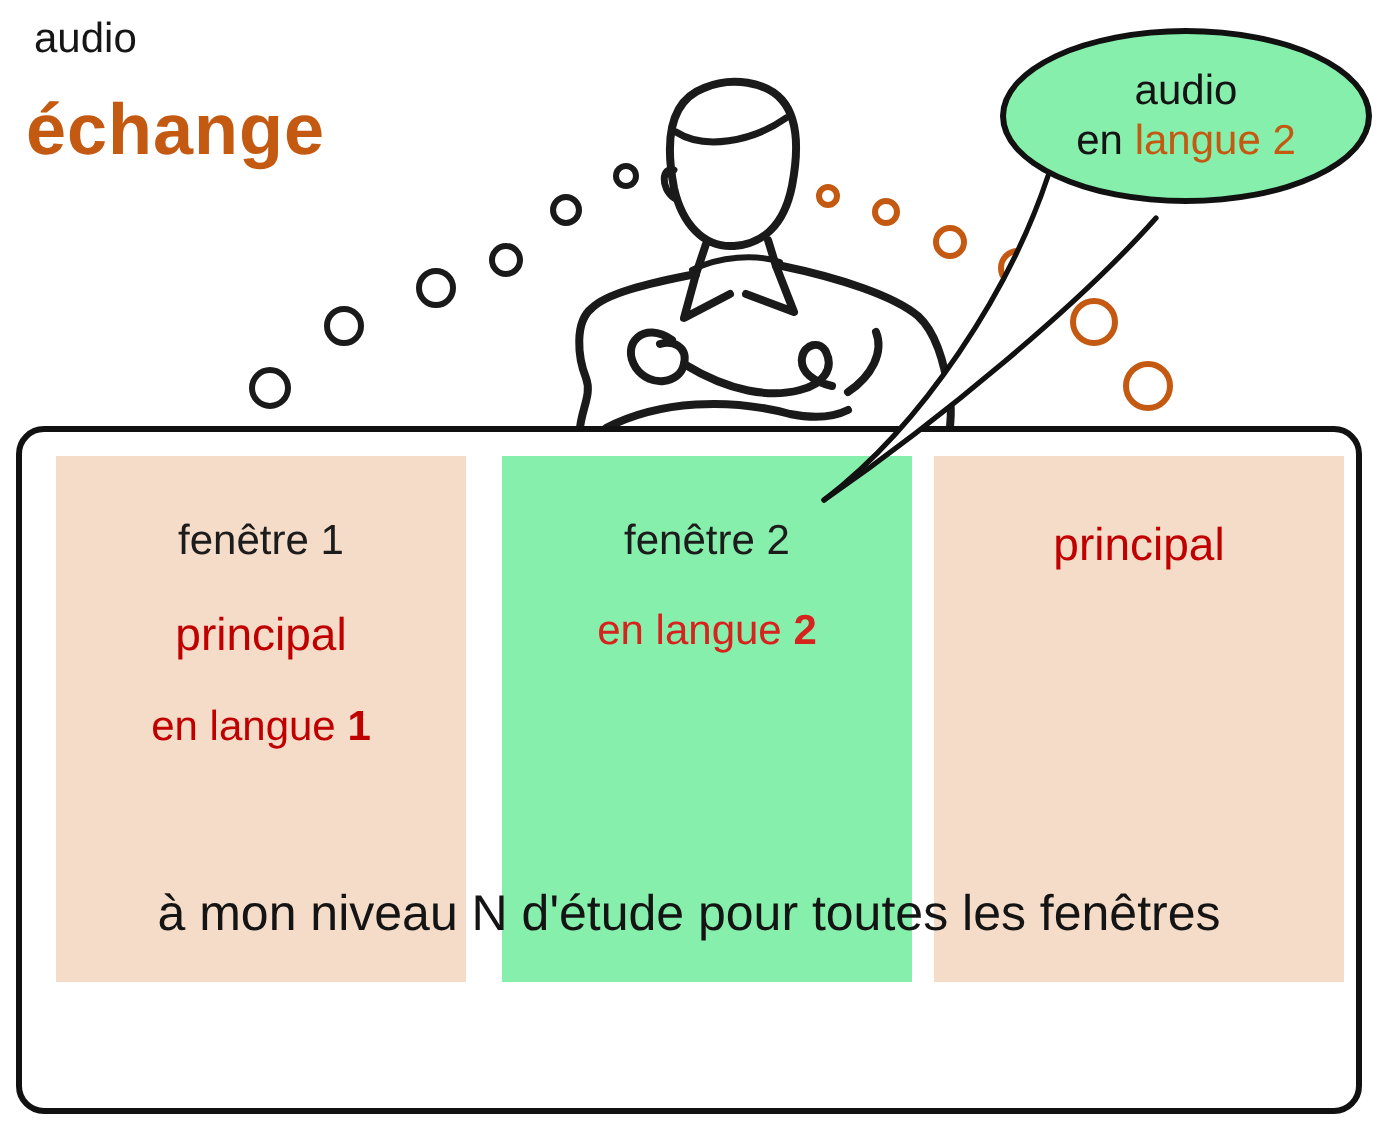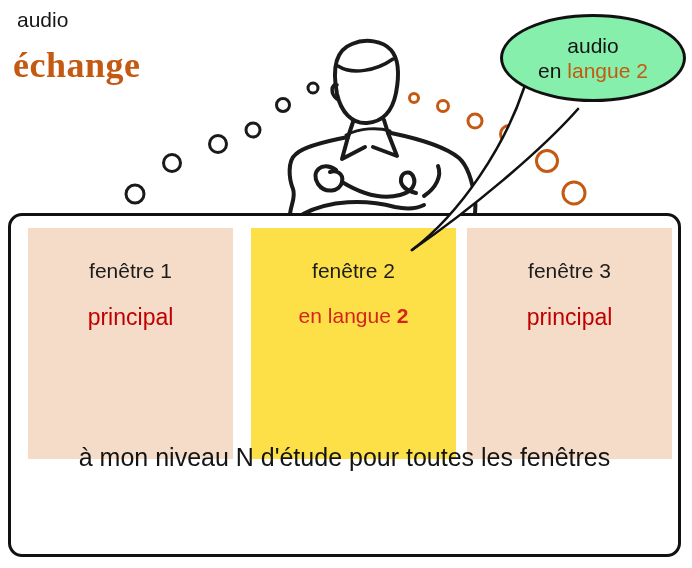--- a/index.html
+++ b/index.html
@@ -1,33 +1,33 @@
 <!DOCTYPE html>
 <html><head>
 <meta charset="utf-8">
 <style>
   html,body{margin:0;padding:0;background:#fff;}
   .canvas{
     position:relative;width:692px;height:568px;background:#ffffff;
     font-family:"Liberation Sans","DejaVu Sans",sans-serif;overflow:hidden;
   }
   .mode-label{position:absolute;left:17px;top:8px;font-size:21px;color:#161616;}
-  .title{position:absolute;left:13px;top:44px;font-size:36px;font-weight:bold;color:#c45911;letter-spacing:0.5px;font-family:Liberation Serif, serif;}
+  .title{position:absolute;left:13px;top:44px;font-size:36px;font-weight:bold;color:#c45911;letter-spacing:0.5px;}
   .art{position:absolute;left:0;top:0;z-index:1;}
   .main-box{
     position:absolute;left:8px;top:213px;width:667px;height:338px;
     background:#ffffff;border:3px solid #111;border-radius:14px;z-index:2;
   }
   .col{
-    position:absolute;top:12px;height:231px;width:205px;
+    position:absolute;top:12px;height:263px;width:205px;
     display:flex;flex-direction:column;align-items:center;
     padding-top:31px;gap:21px;box-sizing:border-box;
   }
   .col-1{left:17px;background:#f5dcc8;}
-  .col-2{left:240px;background:#fde047;}
+  .col-2{left:240px;background:#86efac;}
   .col-3{left:456px;background:#f5dcc8;}
   .win-name{font-size:21px;color:#1c1c1c;}
   .win-role{font-size:23px;font-weight:normal;}
   .win-lang{font-size:21px;}
   .col-1 .win-role,.col-1 .win-lang,.col-3 .win-role,.col-3 .win-lang{color:#c00000;}
   .col-2 .win-role,.col-2 .win-lang{color:#d6231d;}
   .win-lang b{font-weight:bold;}
   .footer-note{
     position:absolute;left:0;top:227px;width:100%;text-align:center;
     font-size:25px;color:#141414;z-index:3;
@@ -94,29 +94,29 @@
       <circle cx="547" cy="161" r="10.5"></circle>
       <circle cx="574" cy="193" r="11"></circle>
     </g>
   </svg>
 
   <div class="main-box">
 
     <div class="col col-1">
       <div class="win-name">fenêtre 1</div>
       <div class="win-role">principal</div>
+      <div class="win-lang"><span>en langue </span><b>1</b></div>
     </div>
 
     <div class="col col-2">
       <div class="win-name">fenêtre 2</div>
       <div class="win-lang"><span>en langue </span><b>2</b></div>
     </div>
 
     <div class="col col-3">
-      <div class="win-name">fenêtre 3</div>
       <div class="win-role">principal</div>
     </div>
 
     <div class="footer-note">à mon niveau N d'étude pour toutes les fenêtres</div>
   </div>
 
   <svg class="tail" width="692" height="568" viewBox="0 0 692 568">
     <path d="M524,88 C505,145 462,212 412,250 C470,210 540,152 578,109 Z" fill="#ffffff" stroke="none"></path>
     <g fill="none" stroke="#111" stroke-width="2.6" stroke-linecap="round">
       <path d="M524,88 C505,145 462,212 412,250"></path>

